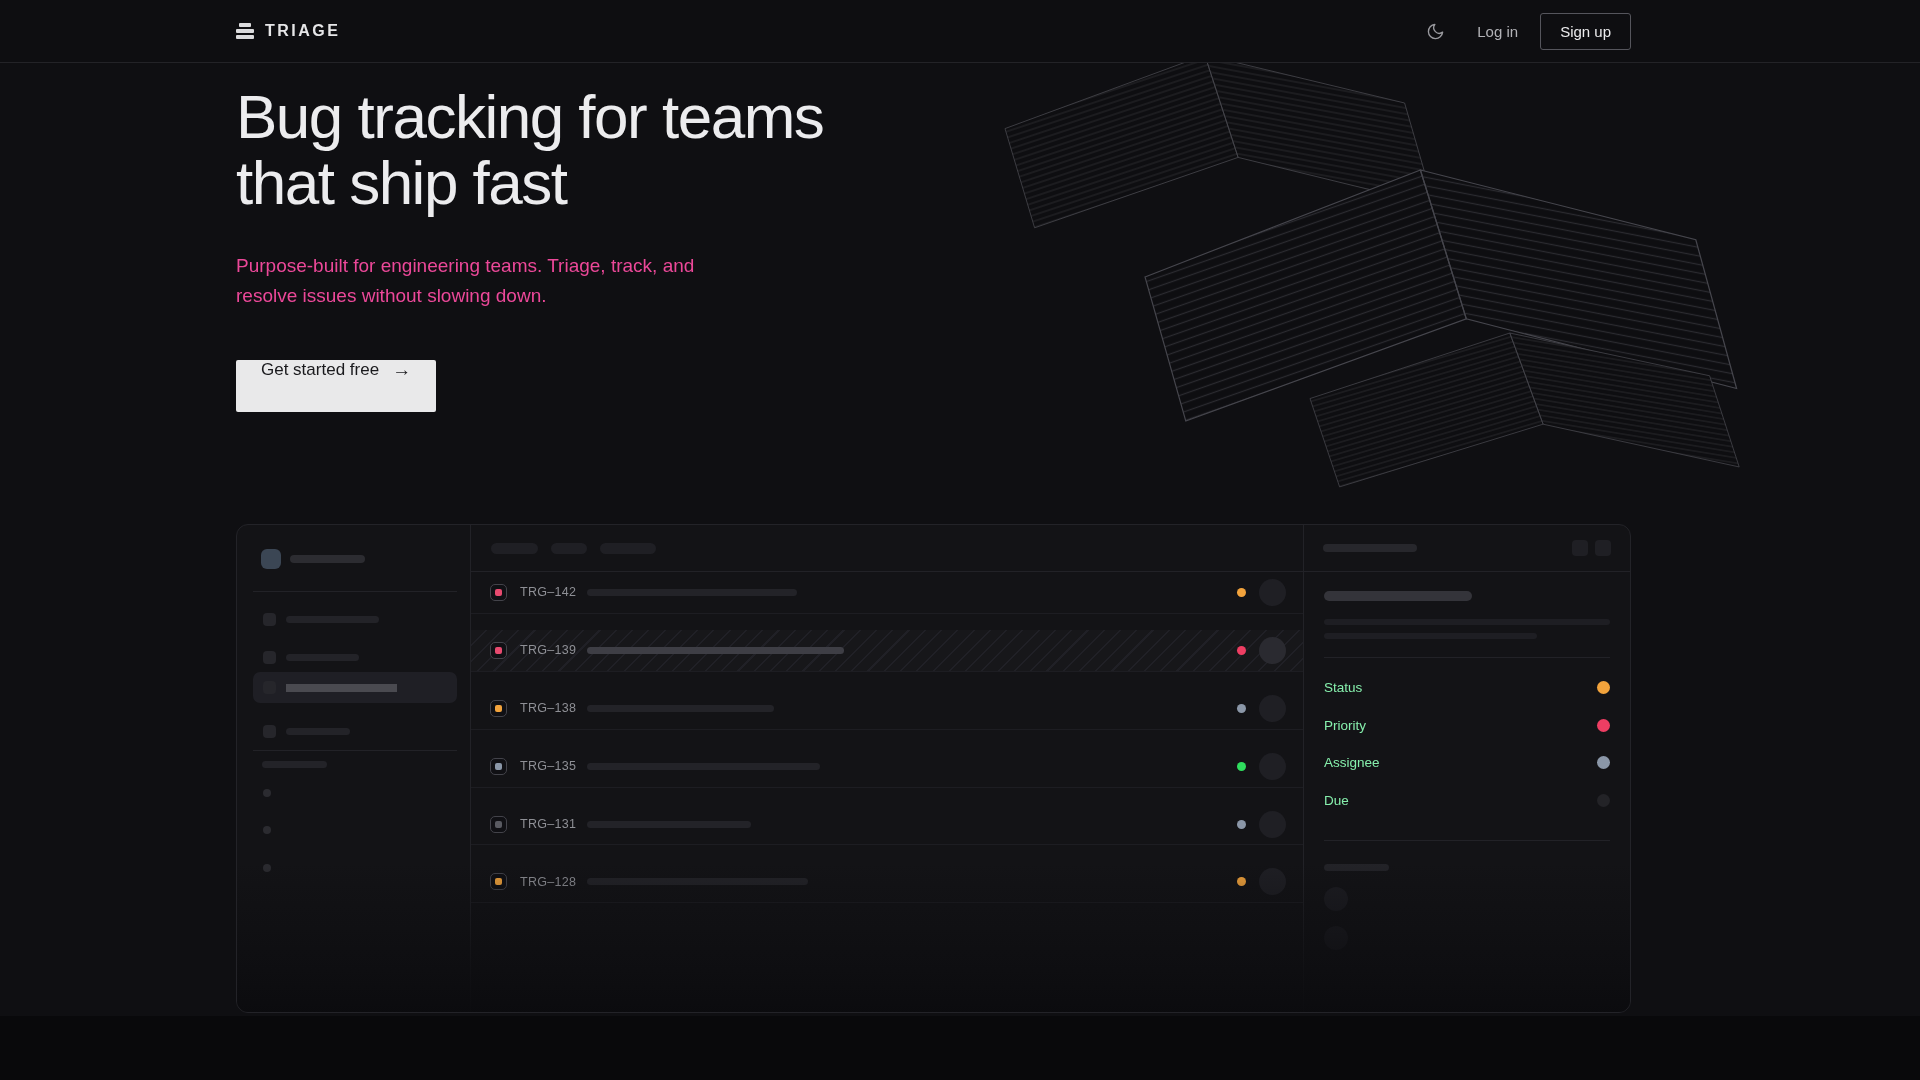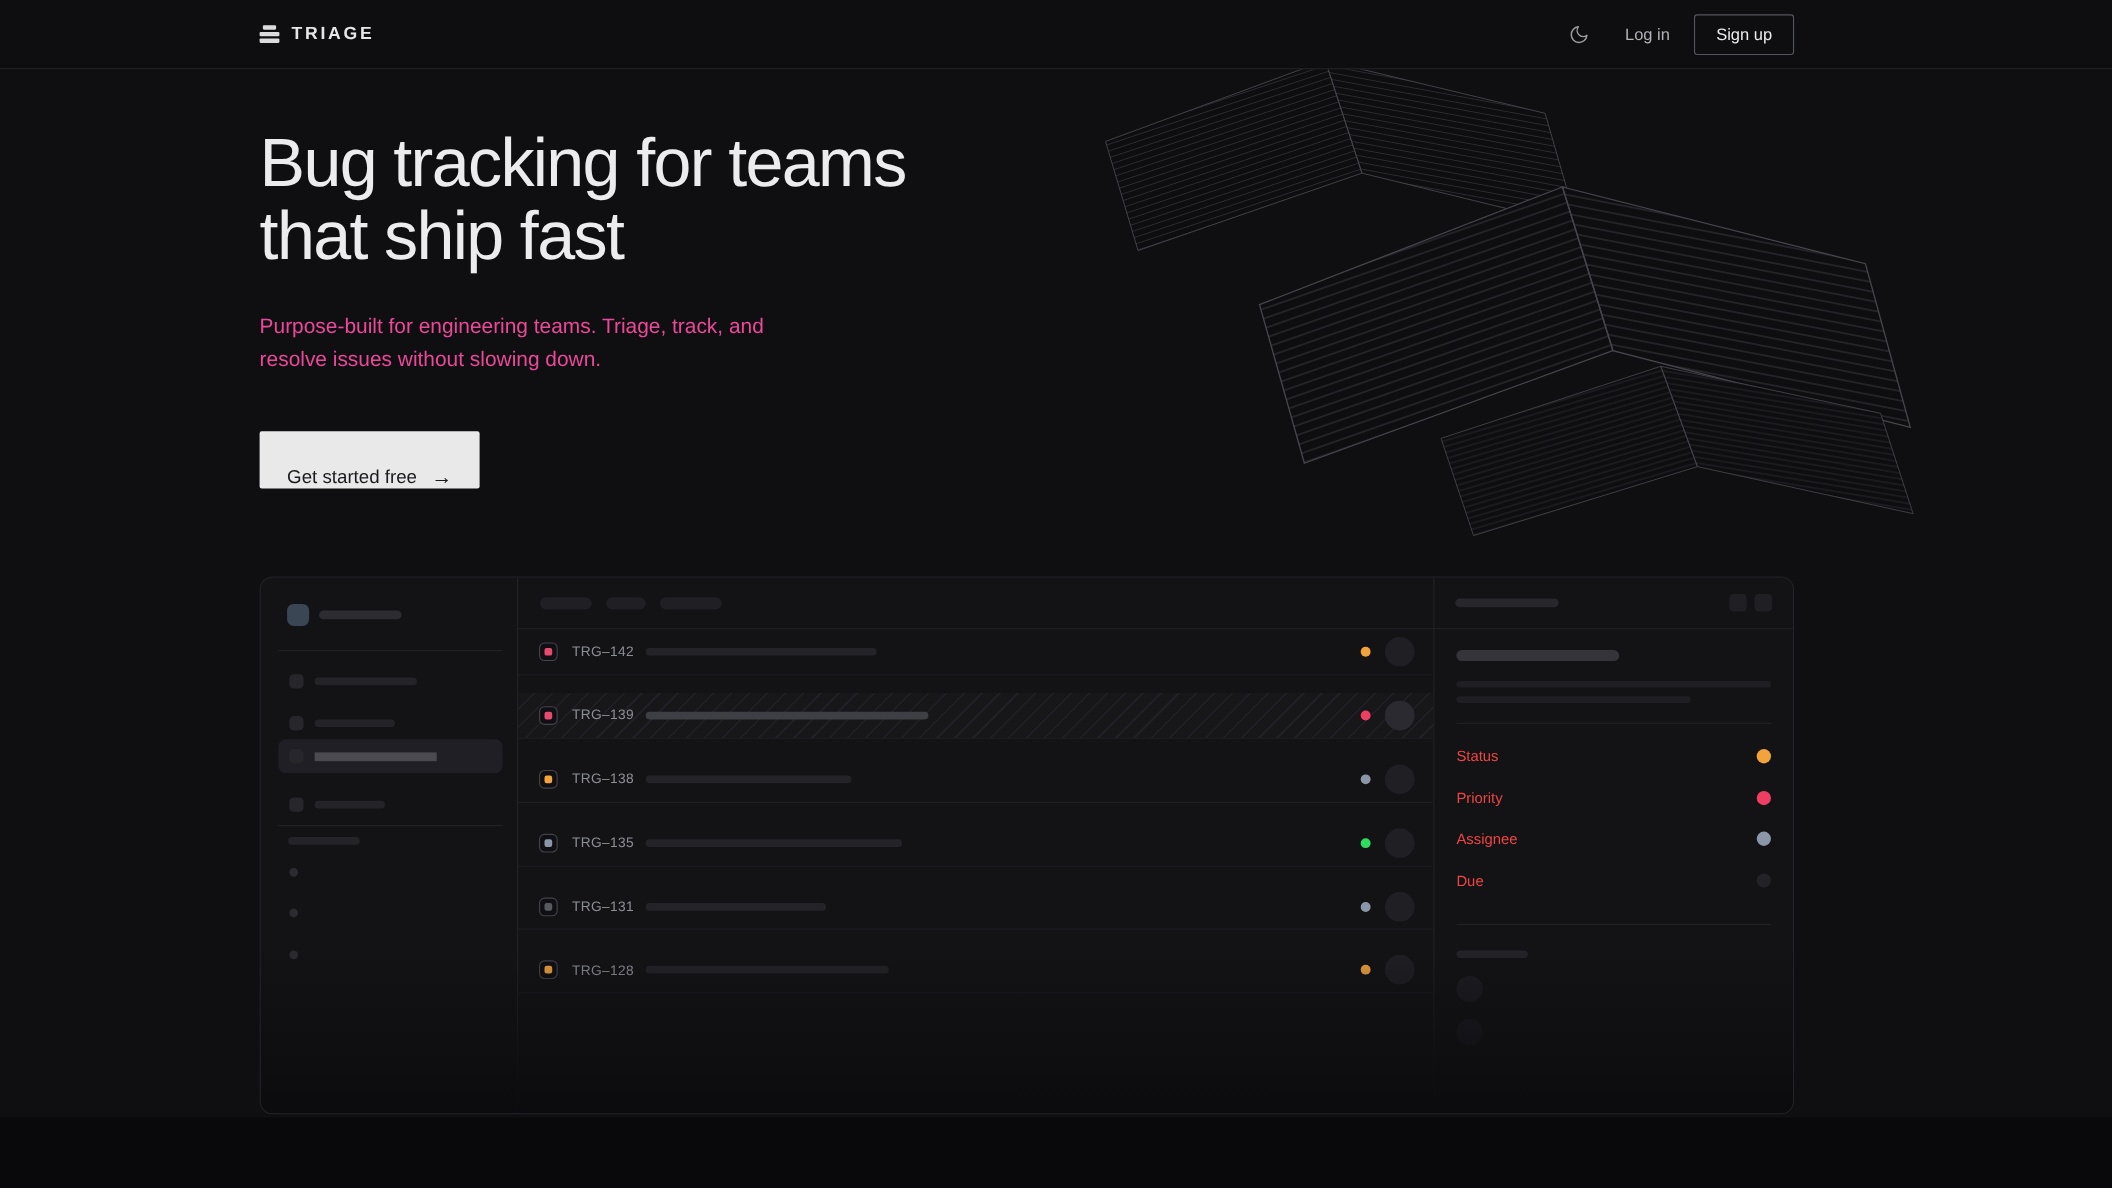--- a/index.html
+++ b/index.html
@@ -25,25 +25,25 @@
   .brand-text { font-size:16px; font-weight:700; letter-spacing:2.5px; color:#e6e6e8; }
   .nav-right { margin-left:auto; display:flex; align-items:center; }
   .theme-btn { background:none; border:none; cursor:pointer; display:flex; align-items:center; padding:4px; }
   .login { margin-left:28px; font-size:15px; color:#b2b2b7; cursor:pointer; text-decoration:none; }
   .signup {
     margin-left:22px; height:37px; padding:0 19px;
     background:transparent; border:1px solid #55555c; border-radius:3px;
     color:#ececee; font-size:15px; font-family:inherit; cursor:pointer;
   }
   
-  .hero { position:relative; padding-top:84px; margin-left:236px; width:760px; z-index:2;margin-top:32px; }
+  .hero { position:relative; padding-top:84px; margin-left:236px; width:760px; z-index:2; }
   .hero h1 { font-size:62px; font-weight:500; line-height:1.06; letter-spacing:-1.5px; color:#ececee; }
   .hero p { margin-top:36px; max-width:478px; font-size:19px; line-height:1.58; color:#ec4899; }
   .cta {
-    margin-top:49px; display:inline-flex; align-items:flex-end; gap:13px;
+    margin-top:49px; display:inline-flex; align-items:flex-start; gap:13px;
     height:52px; padding:0 25px; background:#e9e9ea; color:#1a1a1d;
     border:none; border-radius:2px; font-size:17px; font-weight:500; font-family:inherit; cursor:pointer;
   }
   .cta .arrow { font-size:19px; line-height:1; }
   
   .deco { position:absolute; left:975px; top:45px; z-index:1; }
   
   .preview {
     position:absolute; left:236px; top:524px; width:1395px; height:489px;
     background:#131316; border:1px solid #232328; border-radius:12px;
@@ -92,21 +92,21 @@
   .ph-bar { width:94px; height:8px; background:#27272c; }
   .ph-btns { margin-left:auto; display:flex; gap:7px; }
   .ph-btn { width:16px; height:16px; border-radius:4px; background:#1f1f24; border:none; cursor:pointer; }
   .panel-body { padding:19px 20px 0 20px; }
   .pb-title { width:148px; height:10px; background:#34343a; border-radius:5px; }
   .pb-line1 { margin-top:18px; width:286px; height:6px; background:#1e1e23; border-radius:3px; }
   .pb-line2 { margin-top:8px; width:213px; height:6px; background:#1e1e23; border-radius:3px; }
   .pb-div { margin-top:18px; height:1px; background:#222227; }
   .props { margin-top:11px; }
   .prop { height:37.5px; display:flex; align-items:center; justify-content:space-between; }
-  .prop-label { font-size:13.5px; color:#ef4444; }
+  .prop-label { font-size:13.5px; color:#86efac; }
   .prop-dot { width:13px; height:13px; border-radius:50%; }
   .pb-div2 { margin-top:21px; height:1px; background:#222227; }
   .pb-smallbar { margin-top:23px; width:65px; height:7px; }
   .pb-circle { width:24px; height:24px; border-radius:50%; background:#1d1d22; }
   .pb-circle.a { margin-top:16px; } .pb-circle.b { margin-top:15px; }
   
   .footer { position:absolute; left:0; top:1016px; width:1920px; height:64px; background:#09090b; z-index:3; }
 </style>
 </head>
 <body>

